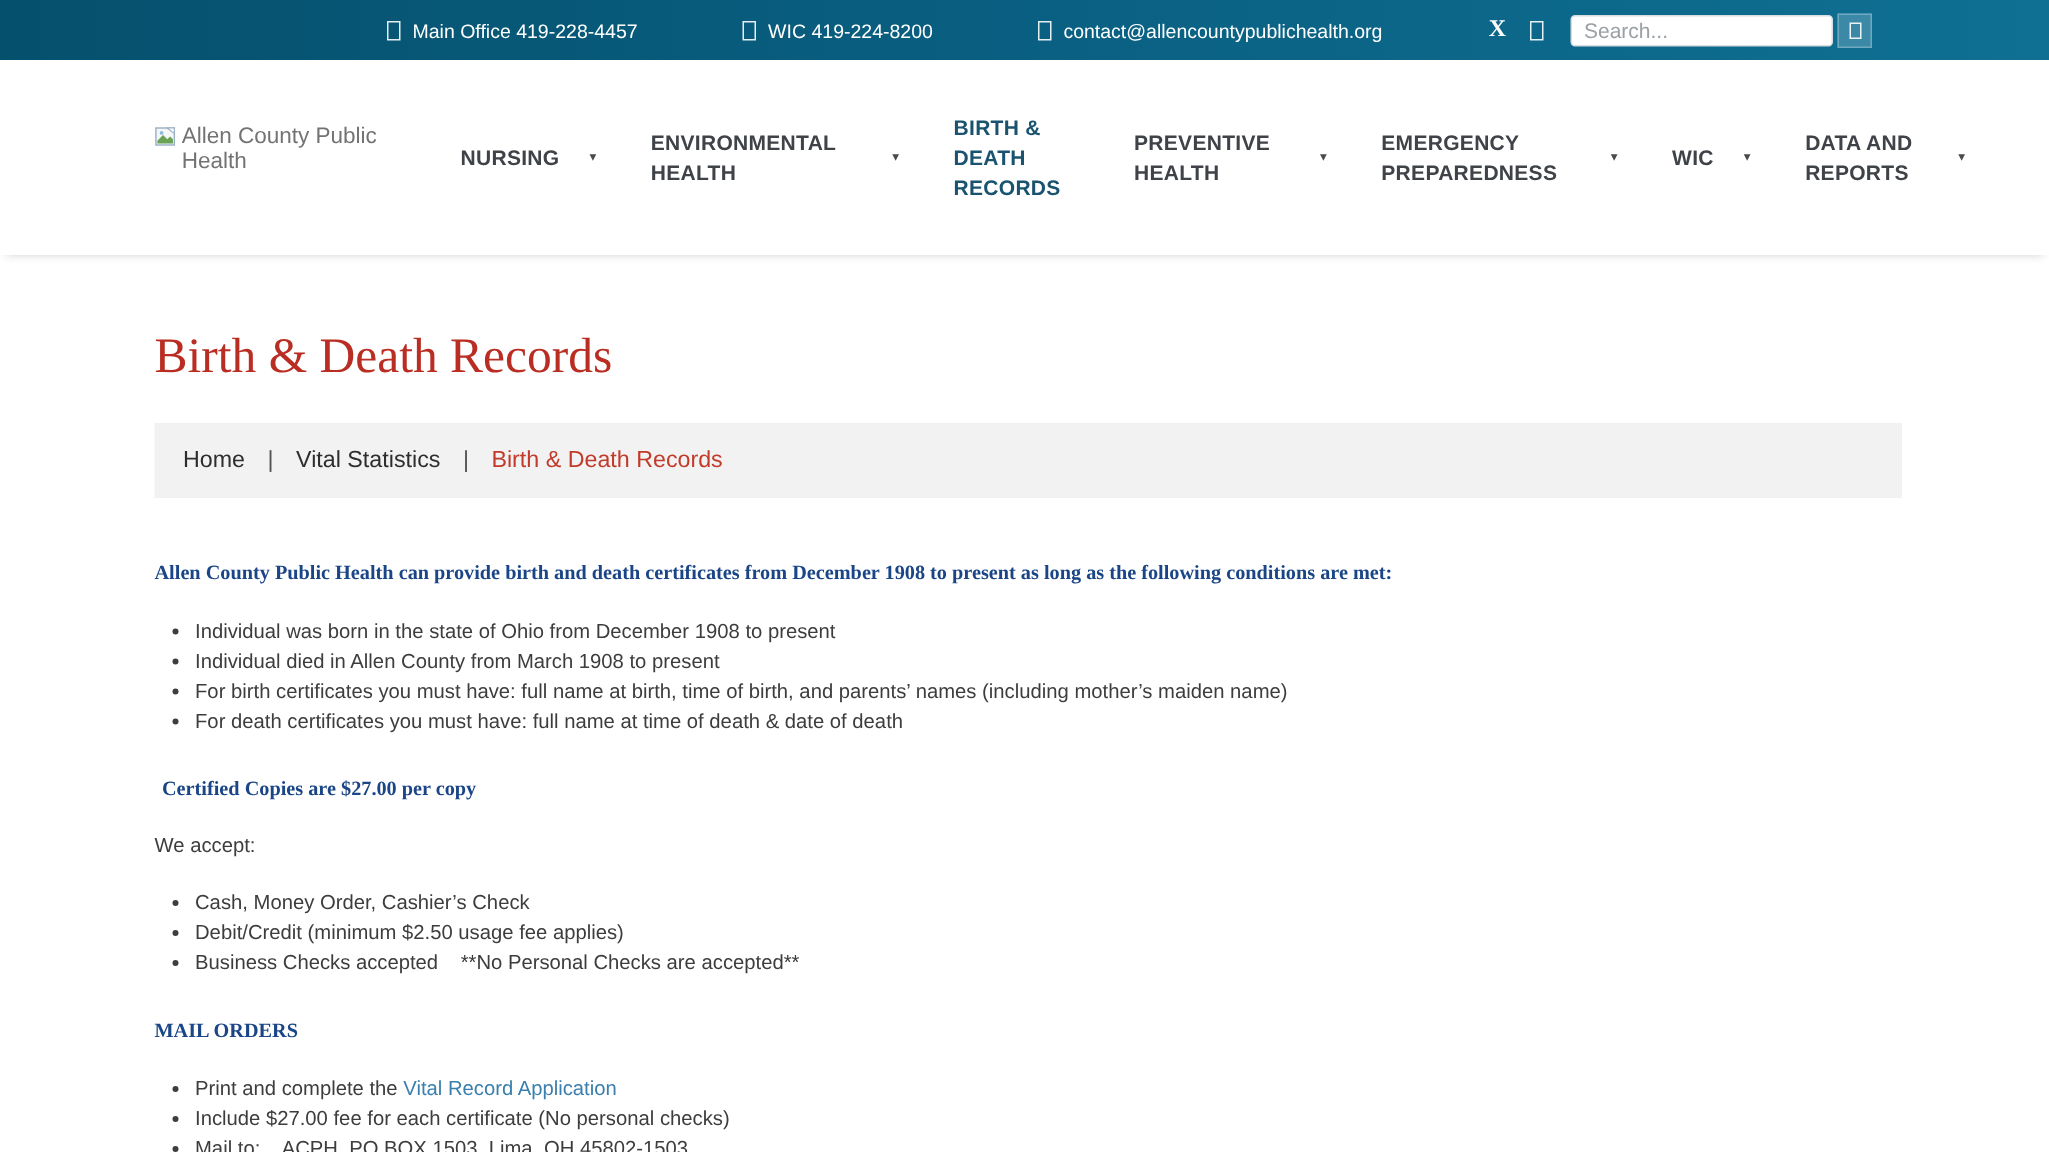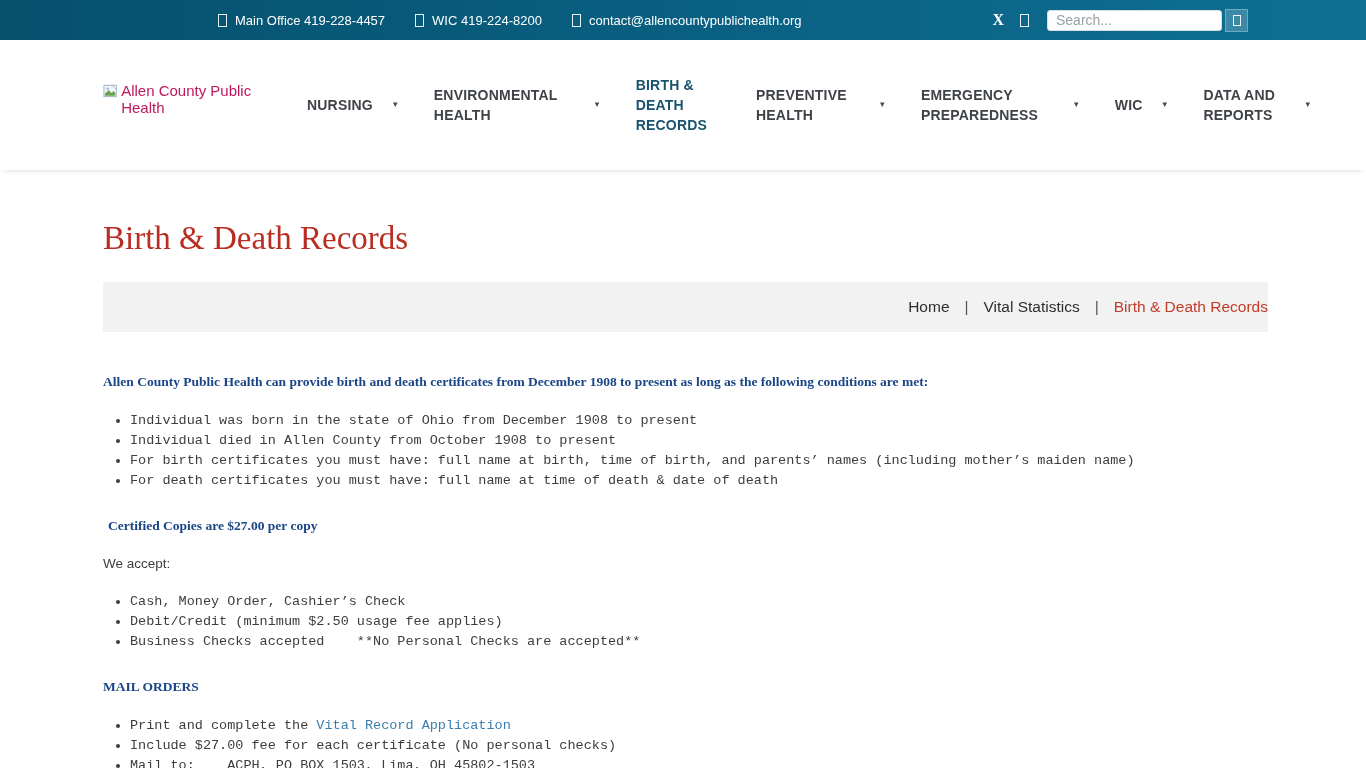--- a/index.html
+++ b/index.html
@@ -3,65 +3,65 @@
 <meta charset="utf-8">
 <style>
   * { margin:0; padding:0; box-sizing:border-box; }
   html,body { width:1366px; height:768px; overflow:hidden; background:#fff;
     font-family:"Liberation Sans", sans-serif; }
 
   
   .topbar { height:40px; background:linear-gradient(90deg,#05506d 0%,#0a6183 55%,#0f7093 100%); }
   .topbar-inner { height:100%; display:flex; align-items:center; padding:0 118px 0 218px; }
   .contacts { display:flex; align-items:center; gap:30px; }
-  .contact { display:flex; align-items:center; gap:8px; color:#fff; font-size:13px; cursor:pointer; }
+  .contact { display:flex; align-items:center; gap:8px; color:#fff; font-size:13px; cursor:pointer;margin-left:40px; }
   .tofu { display:inline-block; width:9px; height:13px; border:1px solid rgba(255,255,255,.9); }
   .social-search { margin-left:auto; display:flex; align-items:center; }
   .x-glyph { color:#fff; font-family:"Liberation Serif", serif; font-weight:bold; font-size:16px; cursor:pointer; }
   .fb { margin-left:16px; cursor:pointer; }
   .search-wrap { display:flex; align-items:center; margin-left:18px; }
   .search-input { width:175px; height:21px; border:1px solid #d7dde0; border-radius:3px;
     padding:0 8px; font-size:14px; color:#444; outline:none; }
   .search-input::placeholder { color:#9aa0a4; }
   .search-btn { width:23px; height:23px; margin-left:3px; background:#3c89a7; border:1px solid #6fa9bf;
     display:flex; align-items:center; justify-content:center; cursor:pointer; }
   .search-btn .tofu { width:8px; height:11px; }
 
   
   .header { height:130px; background:#fff; box-shadow:0 4px 6px -4px rgba(0,0,0,.18); position:relative; }
   .header-inner { height:100%; display:flex; align-items:center; padding:0 56px 0 103px; }
-  .logo { display:flex; align-items:flex-start; gap:3px; color:#be185d; font-size:15px;
+  .logo { display:flex; align-items:flex-start; gap:3px; color:#737373; font-size:15px;
     width:186px; flex:0 0 186px; align-self:flex-start; margin-top:42px; cursor:pointer; text-decoration:none; }
   .logo svg { margin-top:1px; }
   .nav { flex:1; display:flex; justify-content:space-between; align-items:center; margin-left:18px; }
   .nav-item { display:flex; align-items:center; gap:20px; text-decoration:none; cursor:pointer; }
   .nav-label { font-size:14px; font-weight:bold; color:#3f4348; letter-spacing:.2px; line-height:1.45; }
   .nav-item.active .nav-label { color:#19536f; }
   .caret { font-size:9px; color:#4a4a4a; line-height:1; }
   .nav-item:nth-child(2) .nav-label { width:141px; }
   .nav-item:nth-child(3) .nav-label { width:84px; }
   .nav-item:nth-child(4) .nav-label { width:104px; }
   .nav-item:nth-child(5) .nav-label { width:133px; }
   .nav-item:nth-child(7) .nav-label { width:82px; }
 
   
   .main { width:1170px; margin:0 auto; padding-left:5px; }
   .page-title { margin-top:50px; font-family:"Liberation Serif", serif; font-weight:normal;
     font-size:33px; color:#b92d22; }
   .breadcrumb { margin-top:25px; height:50px; background:#f2f2f2; display:flex; align-items:center;
-    padding-left:19px; font-size:15.5px; color:#2e2e2e;justify-content:flex-end; }
+    padding-left:19px; font-size:15.5px; color:#2e2e2e; }
   .breadcrumb a { color:#2e2e2e; text-decoration:none; cursor:pointer; }
   .breadcrumb .sep { margin:0 15px; color:#555; }
   .breadcrumb .current { color:#c23b2a; }
 
   .content { font-size:13.5px; color:#3d3d3d; }
   .navy-bold { margin-top:42px; font-weight:bold; color:#1a4586; white-space:pre-wrap;font-family:Liberation Serif, serif; }
   .content p.plain { margin-top:22px; white-space:pre-wrap; }
   .content ul { margin-top:21px; padding-left:27px; list-style:disc; }
-  .content li { line-height:20px; white-space:pre-wrap;font-family:Liberation Mono, monospace; }
+  .content li { line-height:20px; white-space:pre-wrap; }
   .price { padding-left:5px; margin-top:27px; }
   .mail-heading { margin-top:27px; }
   .content a.body-link { color:#3a7fad; text-decoration:none; cursor:pointer; }
 </style>
 </head>
 <body>
 
 <div class="topbar">
   <div class="topbar-inner">
     <div class="contacts">
@@ -143,21 +143,21 @@
     <a>Vital Statistics</a>
     <span class="sep">|</span>
     <span class="current">Birth &amp; Death Records</span>
   </div>
 
   <div class="content">
     <p class="navy-bold">Allen County Public Health can provide birth and death certificates from December 1908 to present as long as the following conditions are met:</p>
 
     <ul>
       <li>Individual was born in the state of Ohio from December 1908 to present</li>
-      <li>Individual died in Allen County from October 1908 to present</li>
+      <li>Individual died in Allen County from March 1908 to present</li>
       <li>For birth certificates you must have: full name at birth, time of birth, and parents’ names (including mother’s maiden name)</li>
       <li>For death certificates you must have: full name at time of death &amp; date of death</li>
     </ul>
 
     <p class="navy-bold price">Certified Copies are $27.00 per copy</p>
 
     <p class="plain">We accept:</p>
 
     <ul>
       <li>Cash, Money Order, Cashier’s Check</li>

